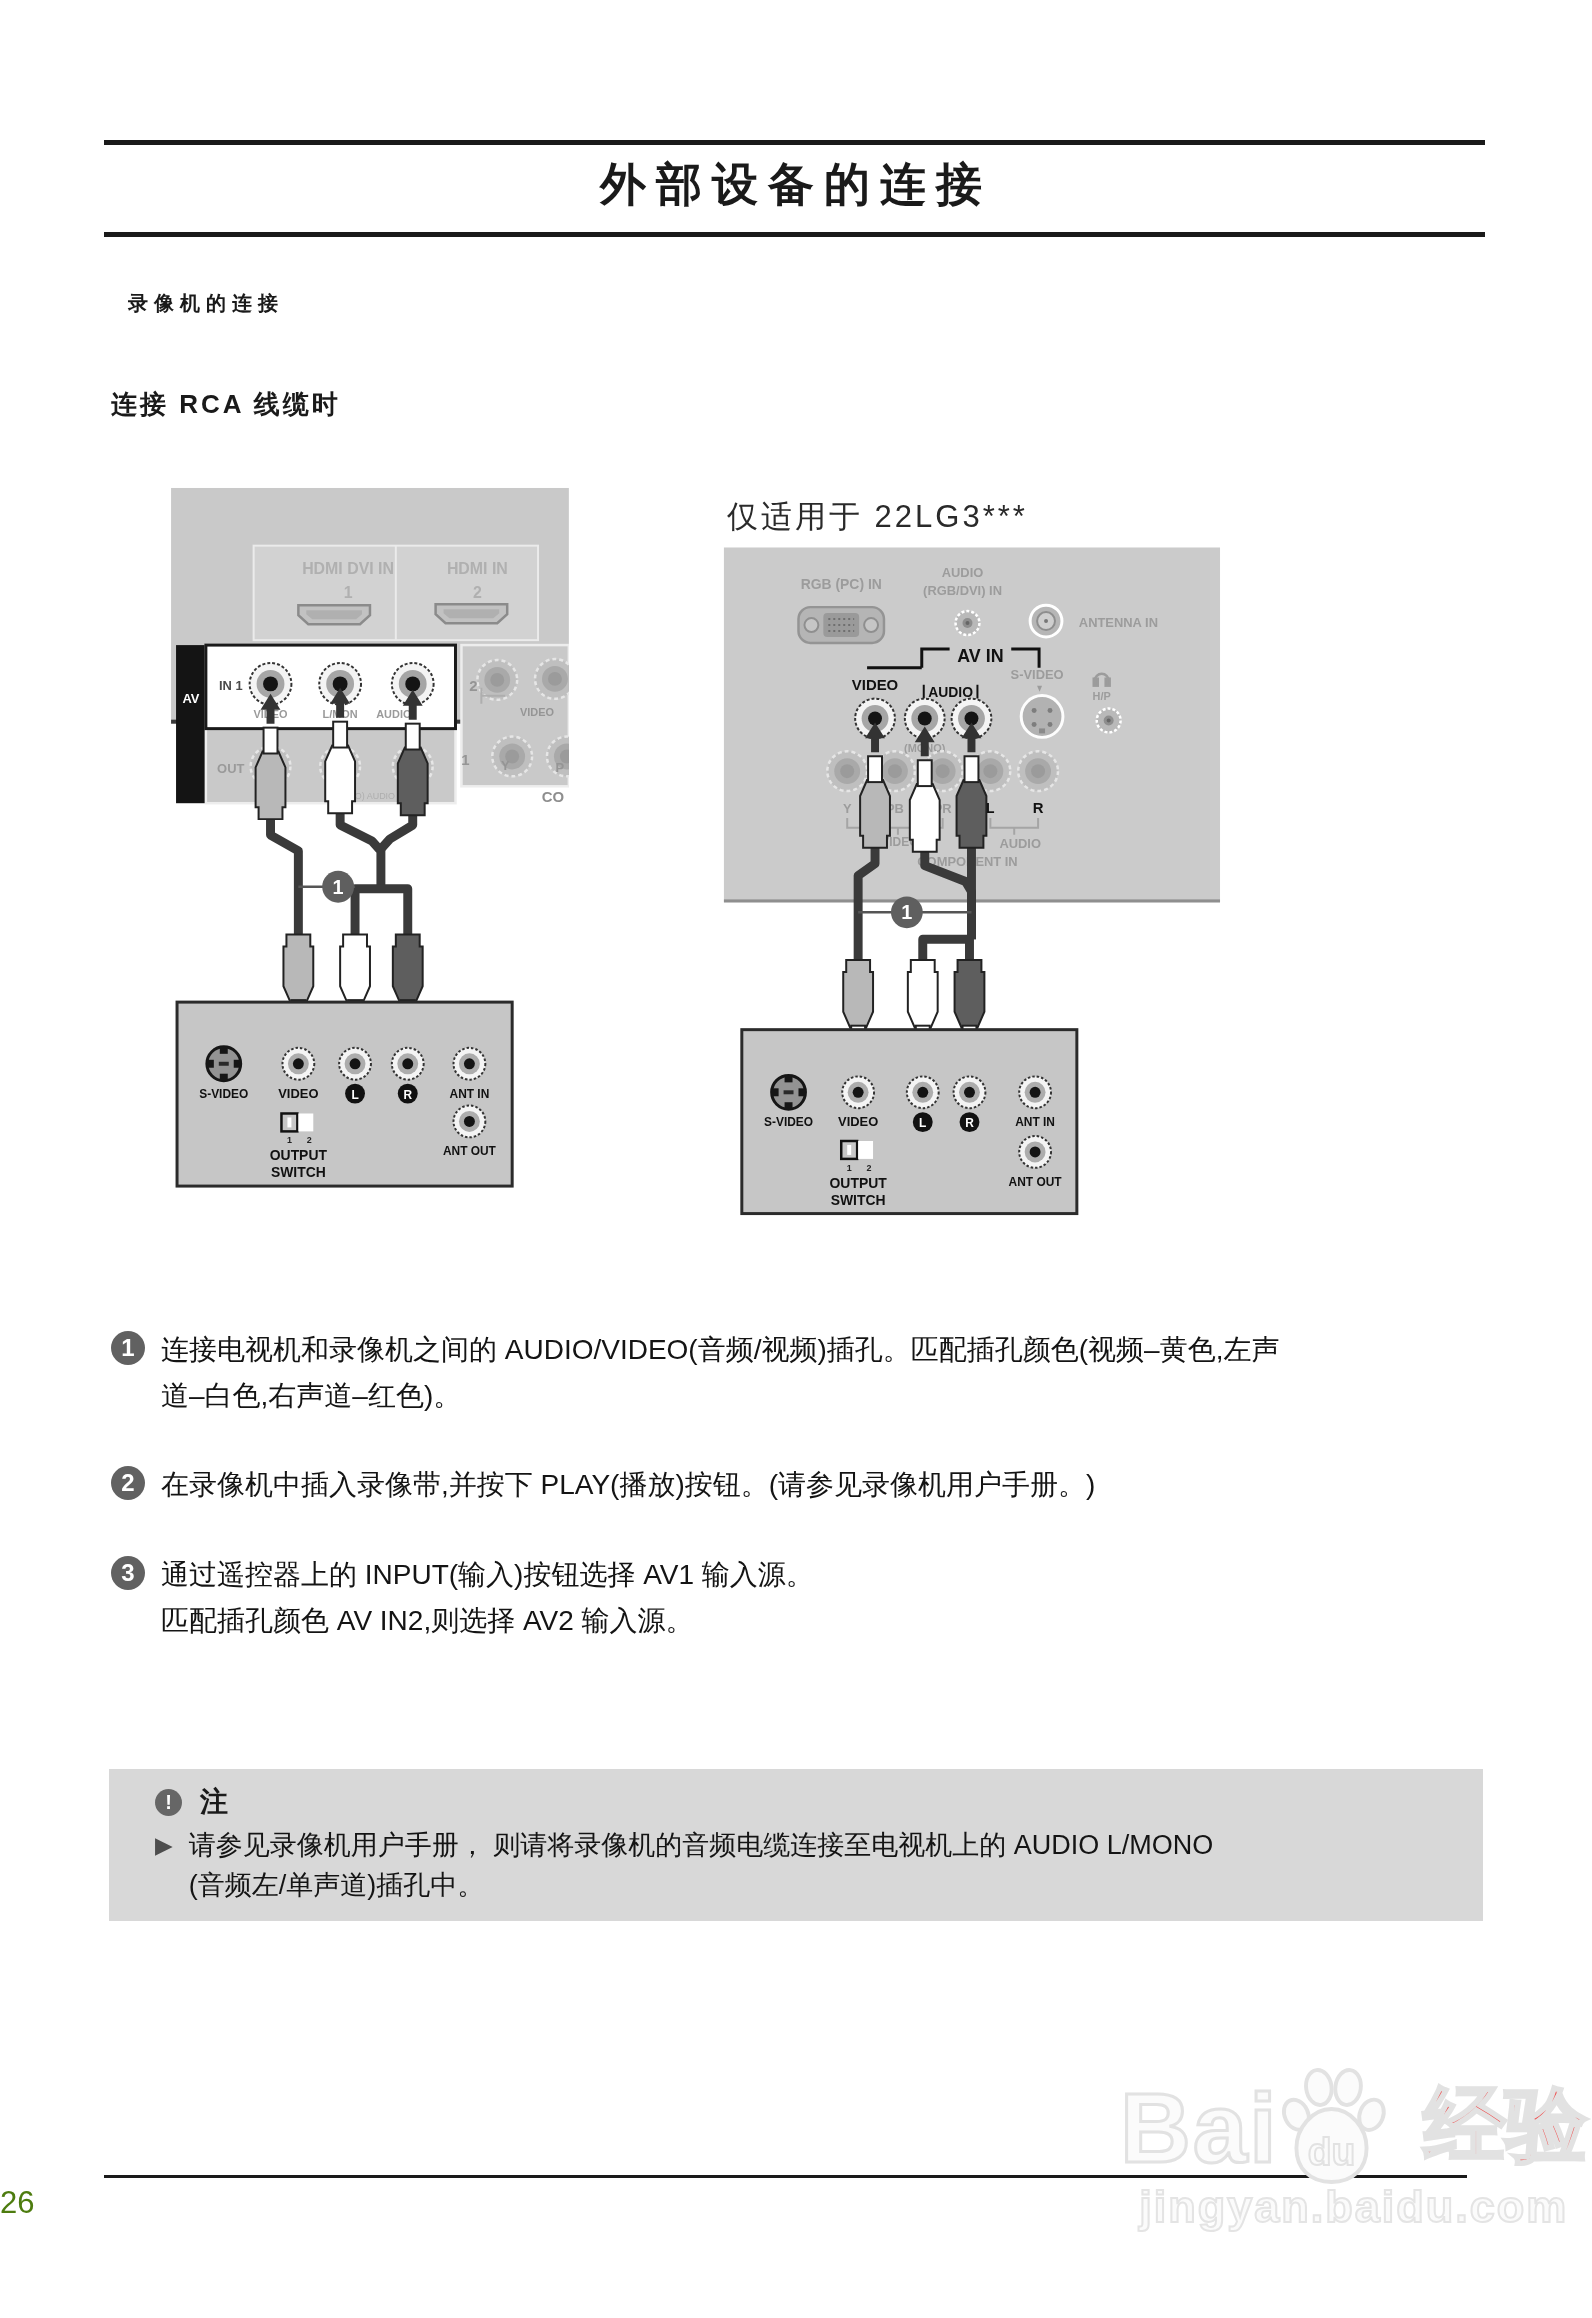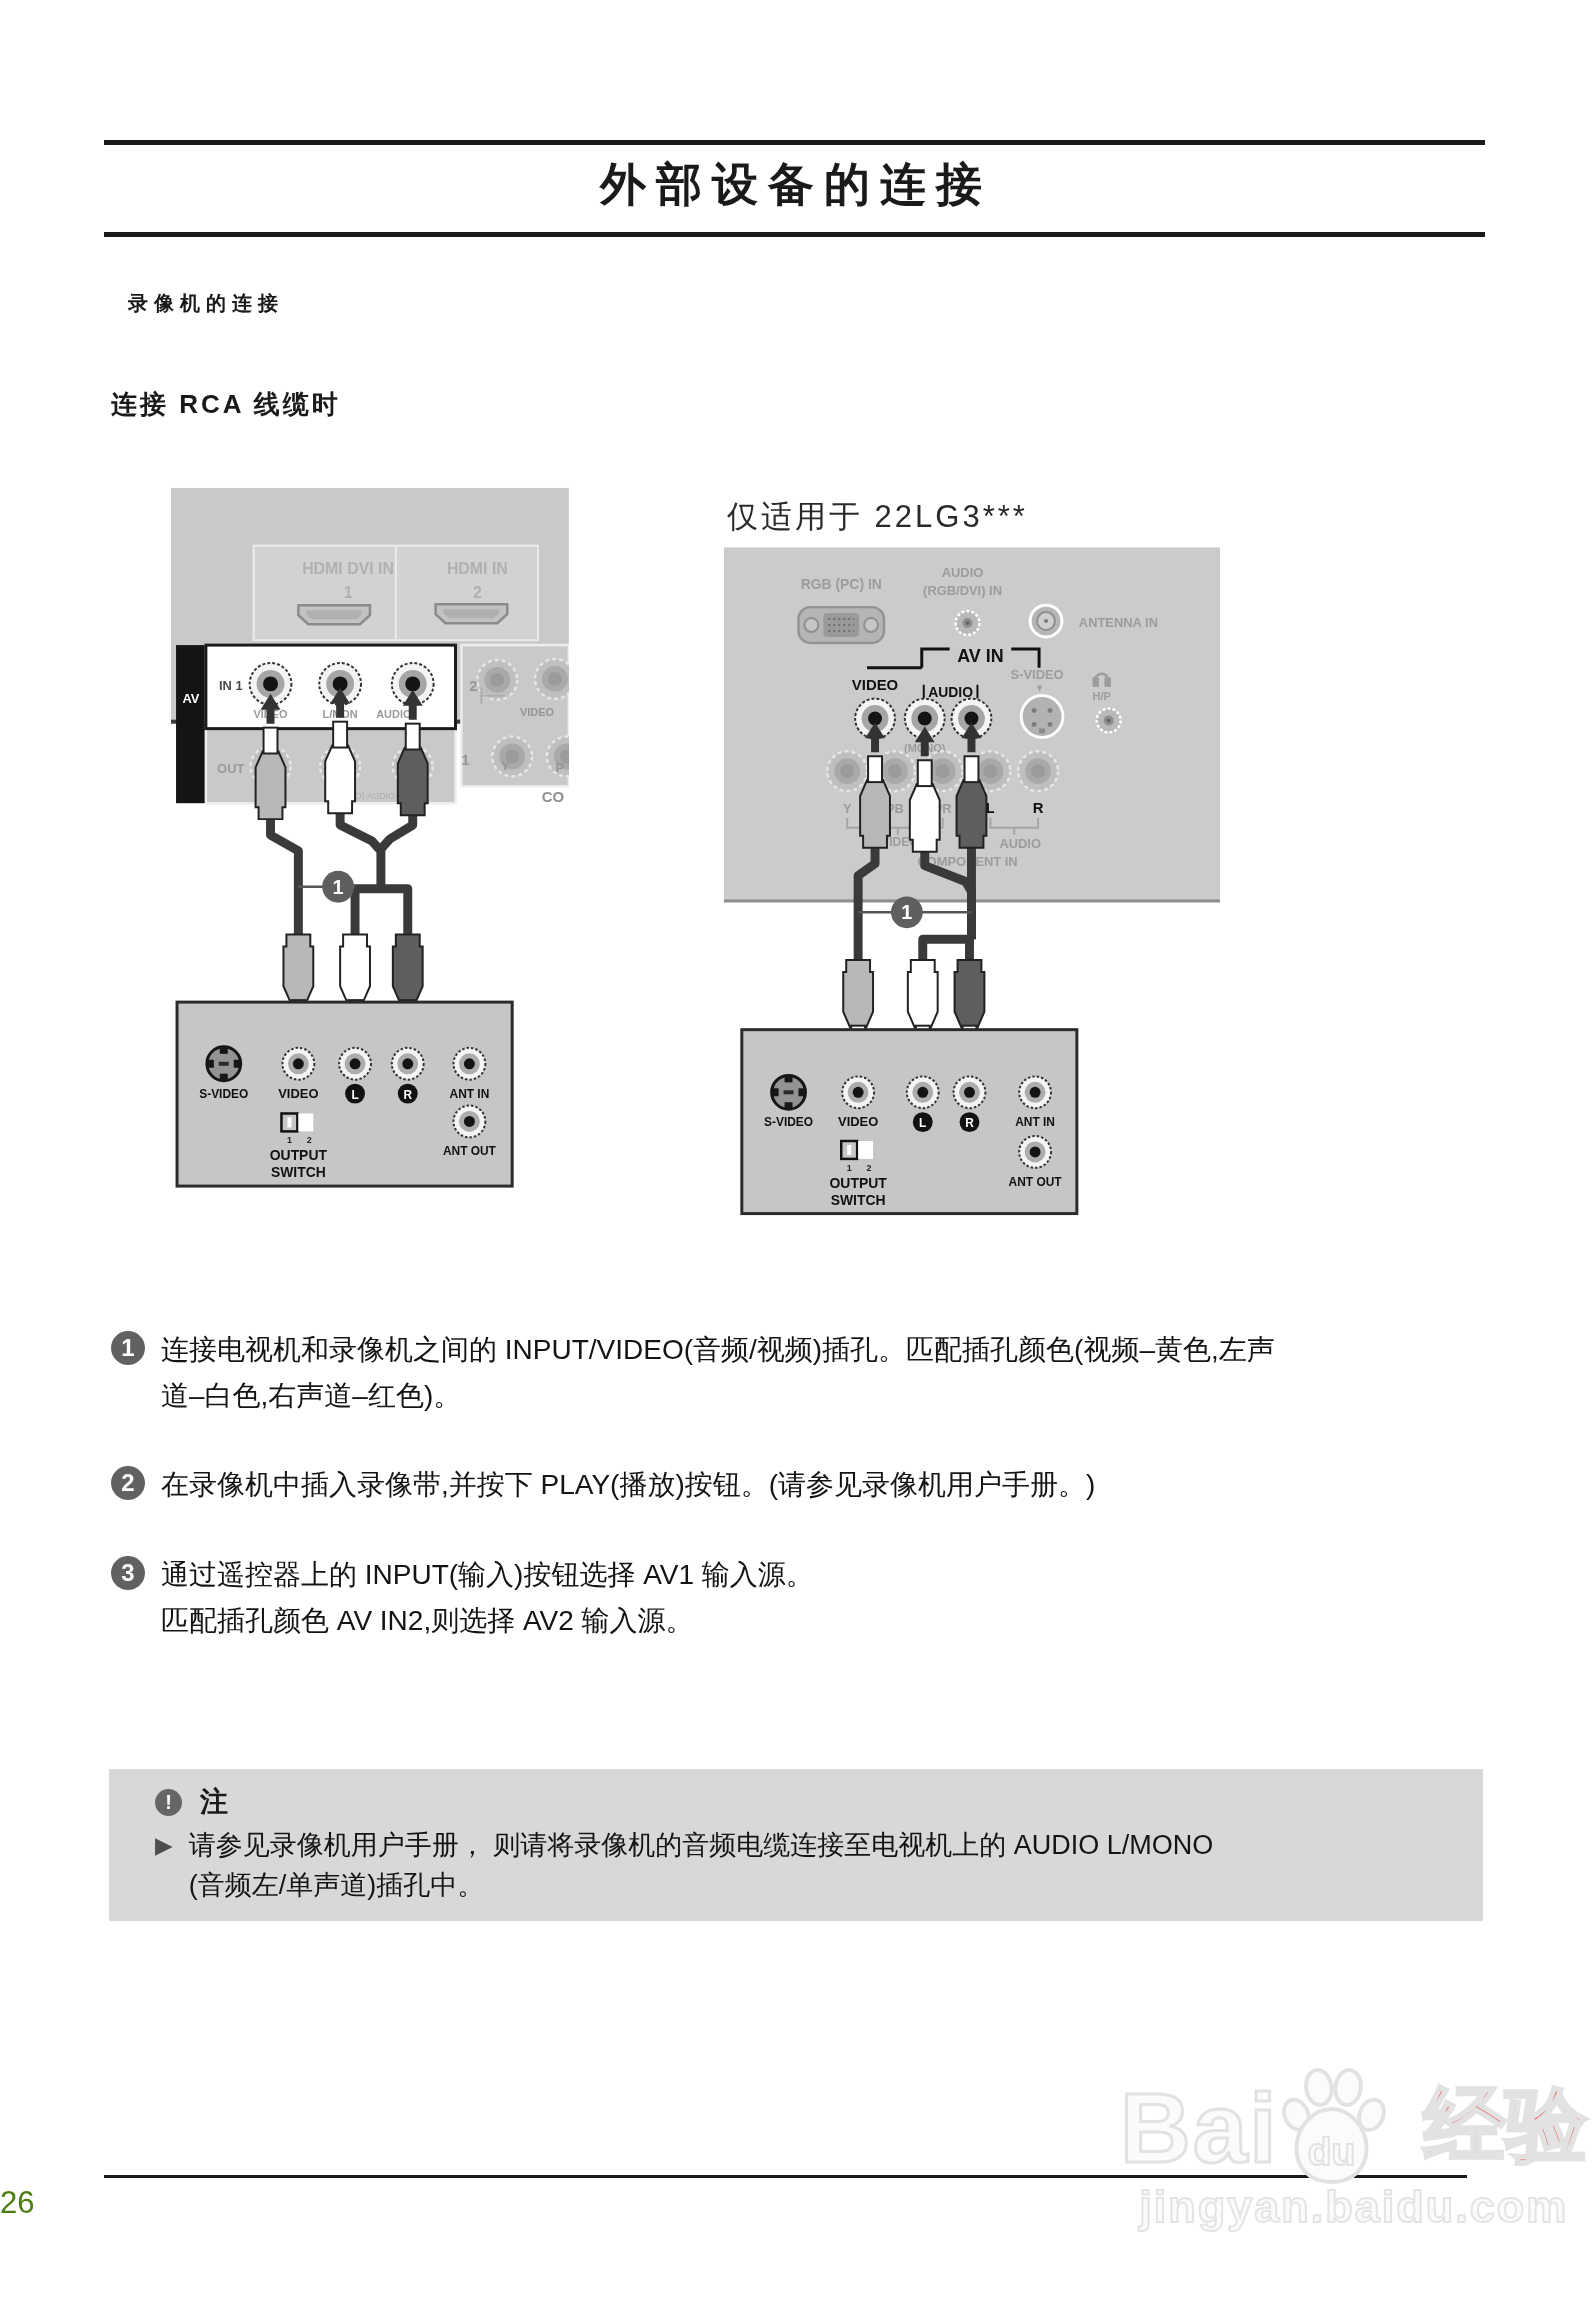--- a/index.html
+++ b/index.html
@@ -372,21 +372,21 @@
       <text x="139" y="637" text-anchor="middle" font-size="9" font-weight="bold" fill="#222">1</text>
       <text x="159" y="637" text-anchor="middle" font-size="9" font-weight="bold" fill="#222">2</text>
       <text x="148" y="654" text-anchor="middle" font-size="14" font-weight="bold" fill="#111">OUTPUT</text>
       <text x="148" y="671" text-anchor="middle" font-size="14" font-weight="bold" fill="#111">SWITCH</text>
     </g>
   </svg>
 
   <div class="step" style="top:1327px;">
     <div class="step-num">1</div>
     <div class="step-text">
-      <div>连接电视机和录像机之间的 INPUT/VIDEO(音频/视频)插孔。匹配插孔颜色(视频–黄色,左声</div>
+      <div>连接电视机和录像机之间的 AUDIO/VIDEO(音频/视频)插孔。匹配插孔颜色(视频–黄色,左声</div>
       <div>道–白色,右声道–红色)。</div>
     </div>
   </div>
   <div class="step" style="top:1462px;">
     <div class="step-num">2</div>
     <div class="step-text">
       <div>在录像机中插入录像带,并按下 PLAY(播放)按钮。(请参见录像机用户手册。)</div>
     </div>
   </div>
   <div class="step" style="top:1552px;">

